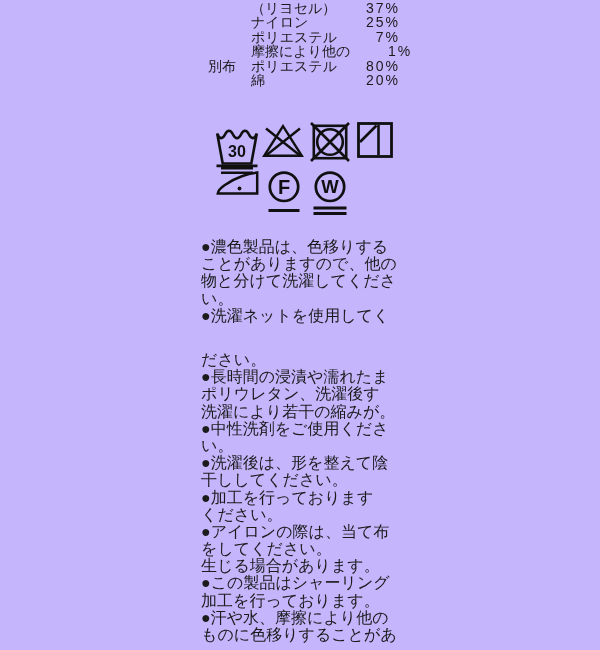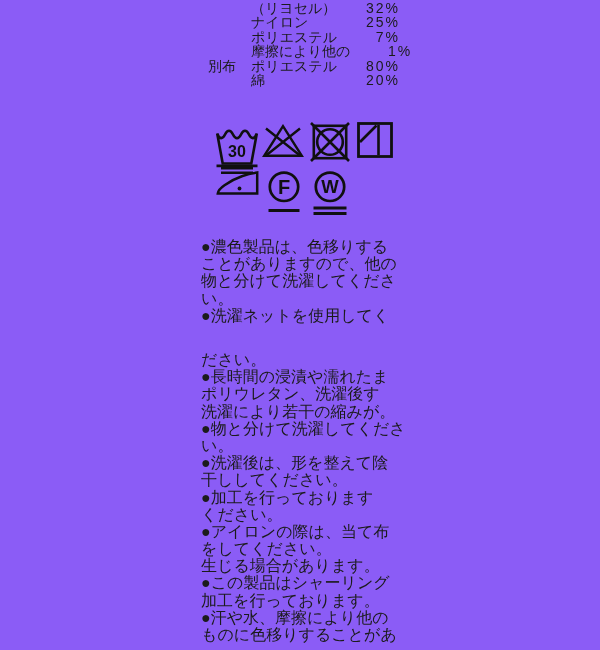--- a/index.html
+++ b/index.html
@@ -1,21 +1,21 @@
 <!DOCTYPE html>
 <html><head>
 <meta charset="utf-8">
 <style>
   html,body{margin:0;padding:0;}
   body{
     width:600px;height:650px;overflow:hidden;background:#ffffff;
     font-family:"Liberation Sans","DejaVu Sans",sans-serif;
     color:#1b1b1b;
   }
-  .page{position:relative;width:600px;height:650px;background:#8b5cf6;}
+  .page{position:relative;width:600px;height:650px;background:#c4b5fd;}
 
   
   .comp{position:absolute;left:208px;top:1px;width:192px;}
   .comp-row{display:flex;height:14.4px;line-height:14.4px;font-size:14px;white-space:nowrap;}
   .comp-prefix{width:43px;flex:0 0 43px;}
   .comp-material{flex:1 1 auto;}
   .comp-pct{flex:0 0 62px;text-align:right;letter-spacing:2px;}
 
   
   .icon{position:absolute;}
@@ -31,21 +31,21 @@
 </style>
 </head>
 <body>
 
 <div class="page">
 
   <div class="comp">
     <div class="comp-row">
       <span class="comp-prefix"></span>
       <span class="comp-material">（リヨセル）</span>
-      <span class="comp-pct">32%</span>
+      <span class="comp-pct">37%</span>
     </div>
     <div class="comp-row">
       <span class="comp-prefix"></span>
       <span class="comp-material">ナイロン</span>
       <span class="comp-pct">25%</span>
     </div>
     <div class="comp-row">
       <span class="comp-prefix"></span>
       <span class="comp-material">ポリエステル</span>
       <span class="comp-pct">7%</span>
@@ -128,21 +128,21 @@
     <div class="note-line">物と分けて洗濯してくださ</div>
     <div class="note-line">い。</div>
     <div class="note-line">●洗濯ネットを使用してく</div>
   </div>
 
   <div class="notes notes-2">
     <div class="note-line">ださい。</div>
     <div class="note-line">●長時間の浸漬や濡れたま</div>
     <div class="note-line">ポリウレタン、洗濯後す</div>
     <div class="note-line">洗濯により若干の縮みが。</div>
-    <div class="note-line">●物と分けて洗濯してくださ</div>
+    <div class="note-line">●中性洗剤をご使用くださ</div>
     <div class="note-line">い。</div>
     <div class="note-line">●洗濯後は、形を整えて陰</div>
     <div class="note-line">干ししてください。</div>
     <div class="note-line">●加工を行っております</div>
     <div class="note-line">ください。</div>
     <div class="note-line">●アイロンの際は、当て布</div>
     <div class="note-line">をしてください。</div>
     <div class="note-line">生じる場合があります。</div>
     <div class="note-line">●この製品はシャーリング</div>
     <div class="note-line">加工を行っております。</div>

